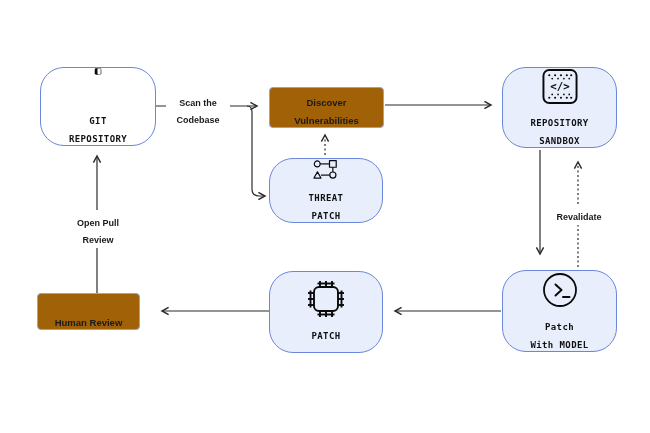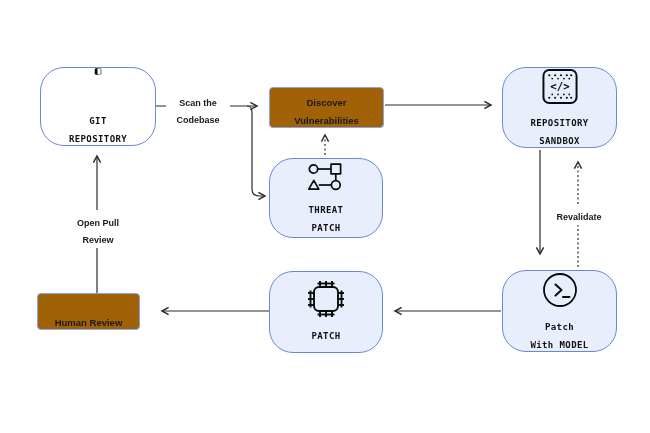--- a/index.html
+++ b/index.html
@@ -54,21 +54,21 @@
     </div>
   </div>
 
   <div class="node rect" style="left:269px;top:87px;width:115px;height:41px;">
     <div class="sans-label">
       <span class="line">Discover</span>
       <span class="line">Vulnerabilities</span>
     </div>
   </div>
 
-  <div class="node rounded" style="left:269px;top:158px;width:114px;height:80px;">
+  <div class="node rounded" style="left:269px;top:158px;width:114px;height:65px;">
     <svg width="36" height="30" viewBox="0 0 36 30">
       <g class="stroke" stroke-linejoin="round">
         <circle cx="5.5" cy="7" r="4.2"></circle>
         <line x1="9.7" y1="7" x2="23" y2="7"></line>
         <rect x="23" y="2.2" width="9.6" height="9.6"></rect>
         <line x1="27.8" y1="11.8" x2="27.8" y2="18.6"></line>
         <circle cx="27.8" cy="23" r="4.4"></circle>
         <line x1="10.8" y1="23" x2="23.4" y2="23"></line>
         <path d="M5.8 18.4 L10.8 27.2 L0.8 27.2 Z"></path>
       </g>

